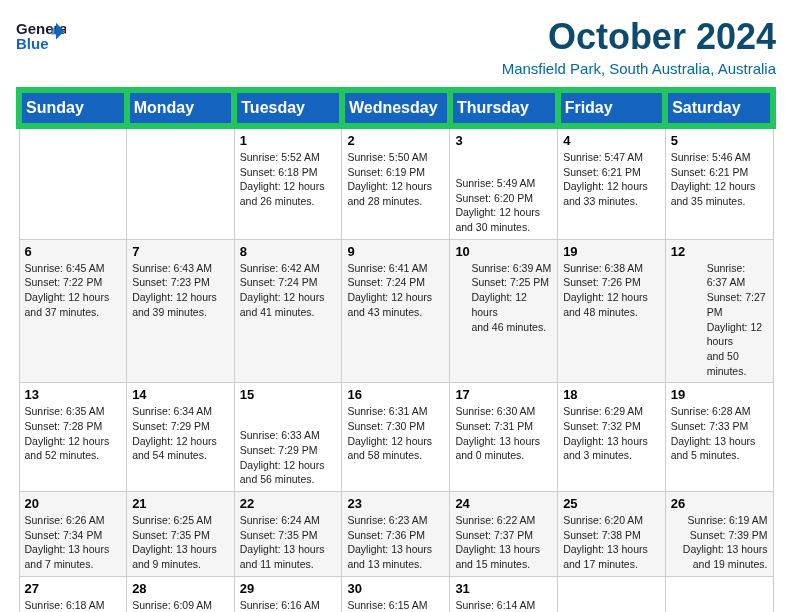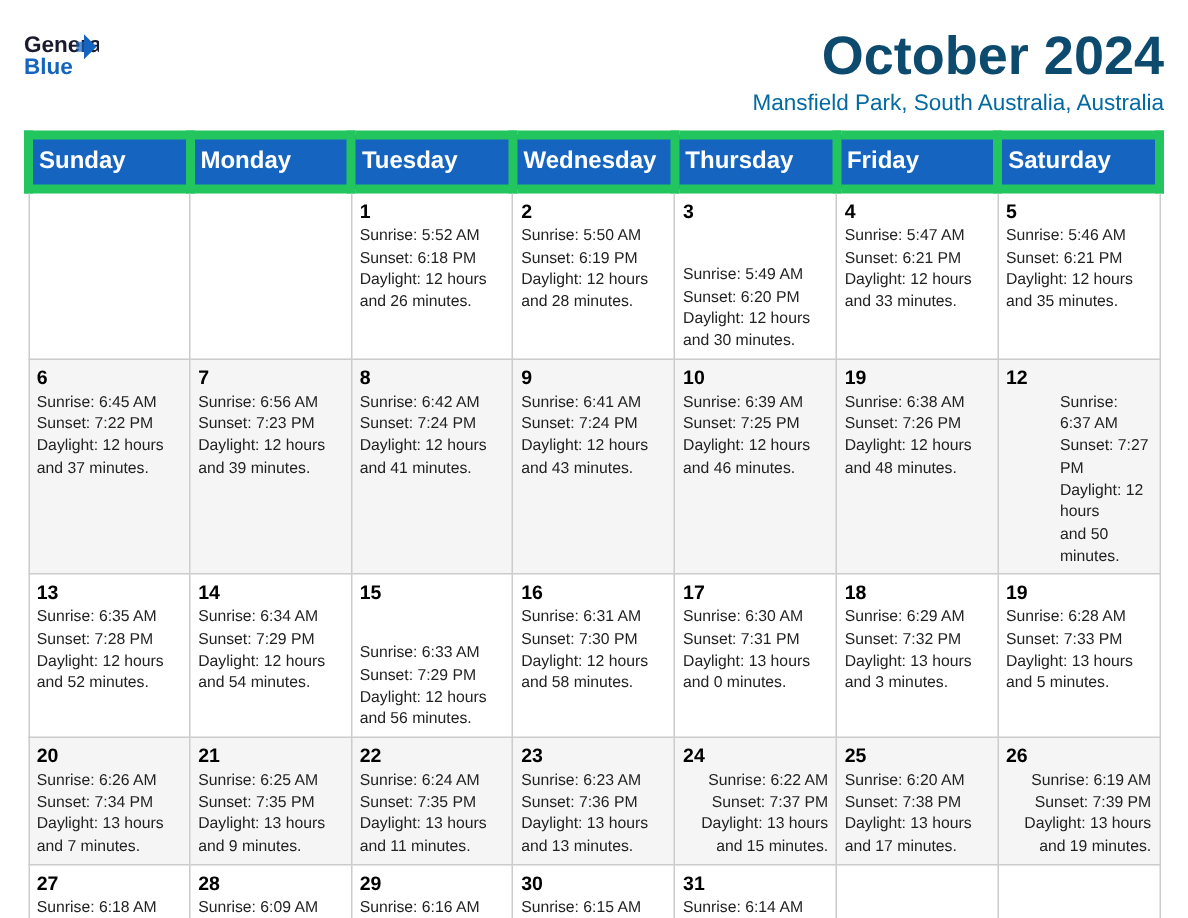--- a/index.html
+++ b/index.html
@@ -148,42 +148,42 @@
       <tr>
         <td>
           <span class="day-num">6</span>
           <div class="day-info" style="white-space: pre-line;">Sunrise: 6:45 AM
 Sunset: 7:22 PM
 Daylight: 12 hours
 and 37 minutes.</div>
         </td>
         <td>
           <span class="day-num">7</span>
-          <div class="day-info" style="white-space: pre-line;">Sunrise: 6:56 AM
+          <div class="day-info" style="white-space: pre-line;">Sunrise: 6:43 AM
 Sunset: 7:23 PM
 Daylight: 12 hours
 and 39 minutes.</div>
         </td>
         <td>
           <span class="day-num">8</span>
           <div class="day-info" style="white-space: pre-line;">Sunrise: 6:42 AM
 Sunset: 7:24 PM
 Daylight: 12 hours
 and 41 minutes.</div>
         </td>
         <td>
           <span class="day-num">9</span>
           <div class="day-info" style="white-space: pre-line;">Sunrise: 6:41 AM
 Sunset: 7:24 PM
 Daylight: 12 hours
 and 43 minutes.</div>
         </td>
         <td>
           <span class="day-num">10</span>
-          <div class="day-info" style="white-space: pre-line;">Sunrise: 6:39 AM
+          <div class="day-info" style="white-space: pre-line; margin-left: 16px;">Sunrise: 6:39 AM
 Sunset: 7:25 PM
 Daylight: 12 hours
 and 46 minutes.</div>
         </td>
         <td>
           <span class="day-num">19</span>
           <div class="day-info" style="white-space: pre-line;">Sunrise: 6:38 AM
 Sunset: 7:26 PM
 Daylight: 12 hours
 and 48 minutes.</div>
@@ -271,21 +271,21 @@
         </td>
         <td>
           <span class="day-num">23</span>
           <div class="day-info" style="white-space: pre-line;">Sunrise: 6:23 AM
 Sunset: 7:36 PM
 Daylight: 13 hours
 and 13 minutes.</div>
         </td>
         <td>
           <span class="day-num">24</span>
-          <div class="day-info" style="white-space: pre-line; text-align: right;">Sunrise: 6:22 AM
+          <div class="day-info" style="white-space: pre-line;">Sunrise: 6:22 AM
 Sunset: 7:37 PM
 Daylight: 13 hours
 and 15 minutes.</div>
         </td>
         <td>
           <span class="day-num">25</span>
           <div class="day-info" style="white-space: pre-line;">Sunrise: 6:20 AM
 Sunset: 7:38 PM
 Daylight: 13 hours
 and 17 minutes.</div>

